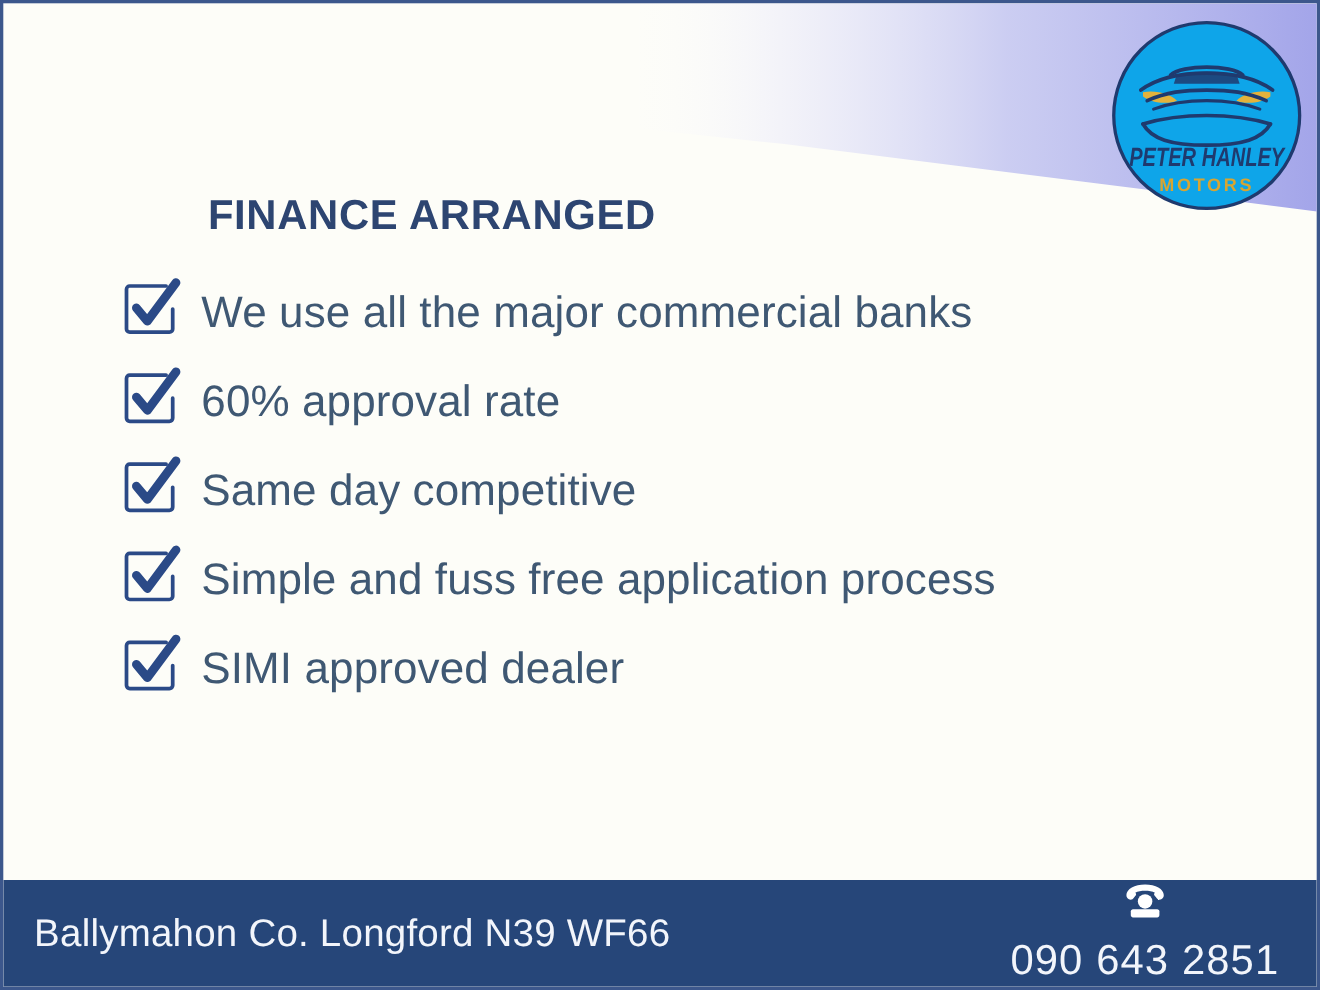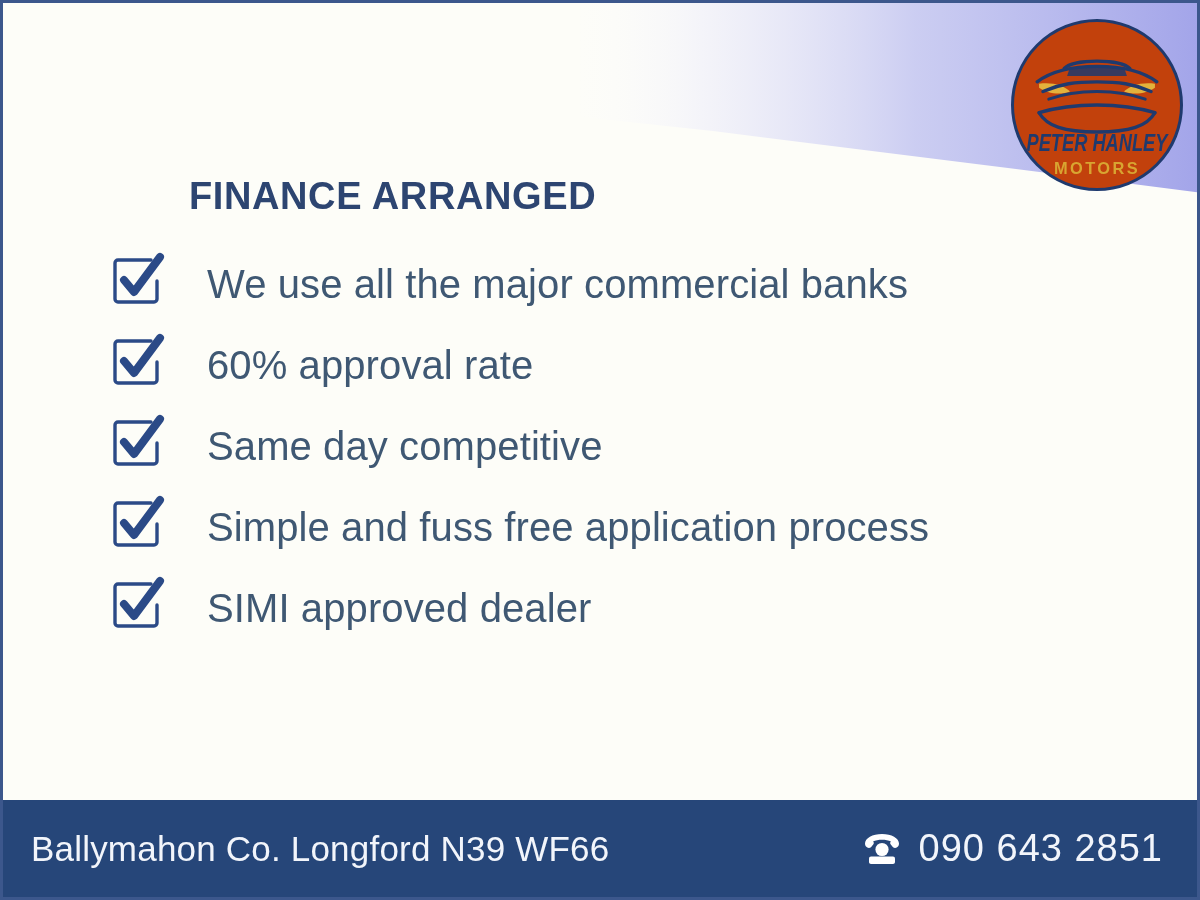--- a/index.html
+++ b/index.html
@@ -32,21 +32,21 @@
   .banner-svg { display: block; width: 100%; height: 100%; }
 
   
   .logo-badge {
     position: absolute;
     top: 16px;
     right: 14px;
     width: 172px;
     height: 172px;
     border-radius: 50%;
-    background: #c2410c;
+    background: #0ea5e9;
     border: 3px solid #1f3a6e;
     box-sizing: border-box;
     overflow: hidden;
   }
   .logo-svg { display: block; width: 100%; height: 100%; }
 
   
   .headline {
     position: absolute;
     left: 186px;
@@ -62,21 +62,20 @@
   .checklist {
     position: absolute;
     left: 104px;
     top: 240px;
     width: 1040px;
   }
   .check-row {
     display: flex;
     align-items: center;
     height: 81px;
-    gap: 24px;
   }
   .check-icon {
     flex: 0 0 auto;
     width: 62px;
     height: 62px;
     margin-right: 14px;
     position: relative;
     top: -2px;
   }
   .check-icon svg { display: block; width: 62px; height: 62px; }
@@ -108,20 +107,21 @@
     color: #f2f5fb;
     font-size: 35px;
     font-weight: 400;
     letter-spacing: 0.2px;
     white-space: nowrap;
   }
   .footer-phone {
     display: flex;
     align-items: center;
     gap: 16px;
+    flex-direction: column;
   }
   .phone-icon {
     width: 42px;
     height: 34px;
     display: block;
     flex: 0 0 auto;
   }
   .footer-number {
     color: #f2f5fb;
     font-size: 38px;

